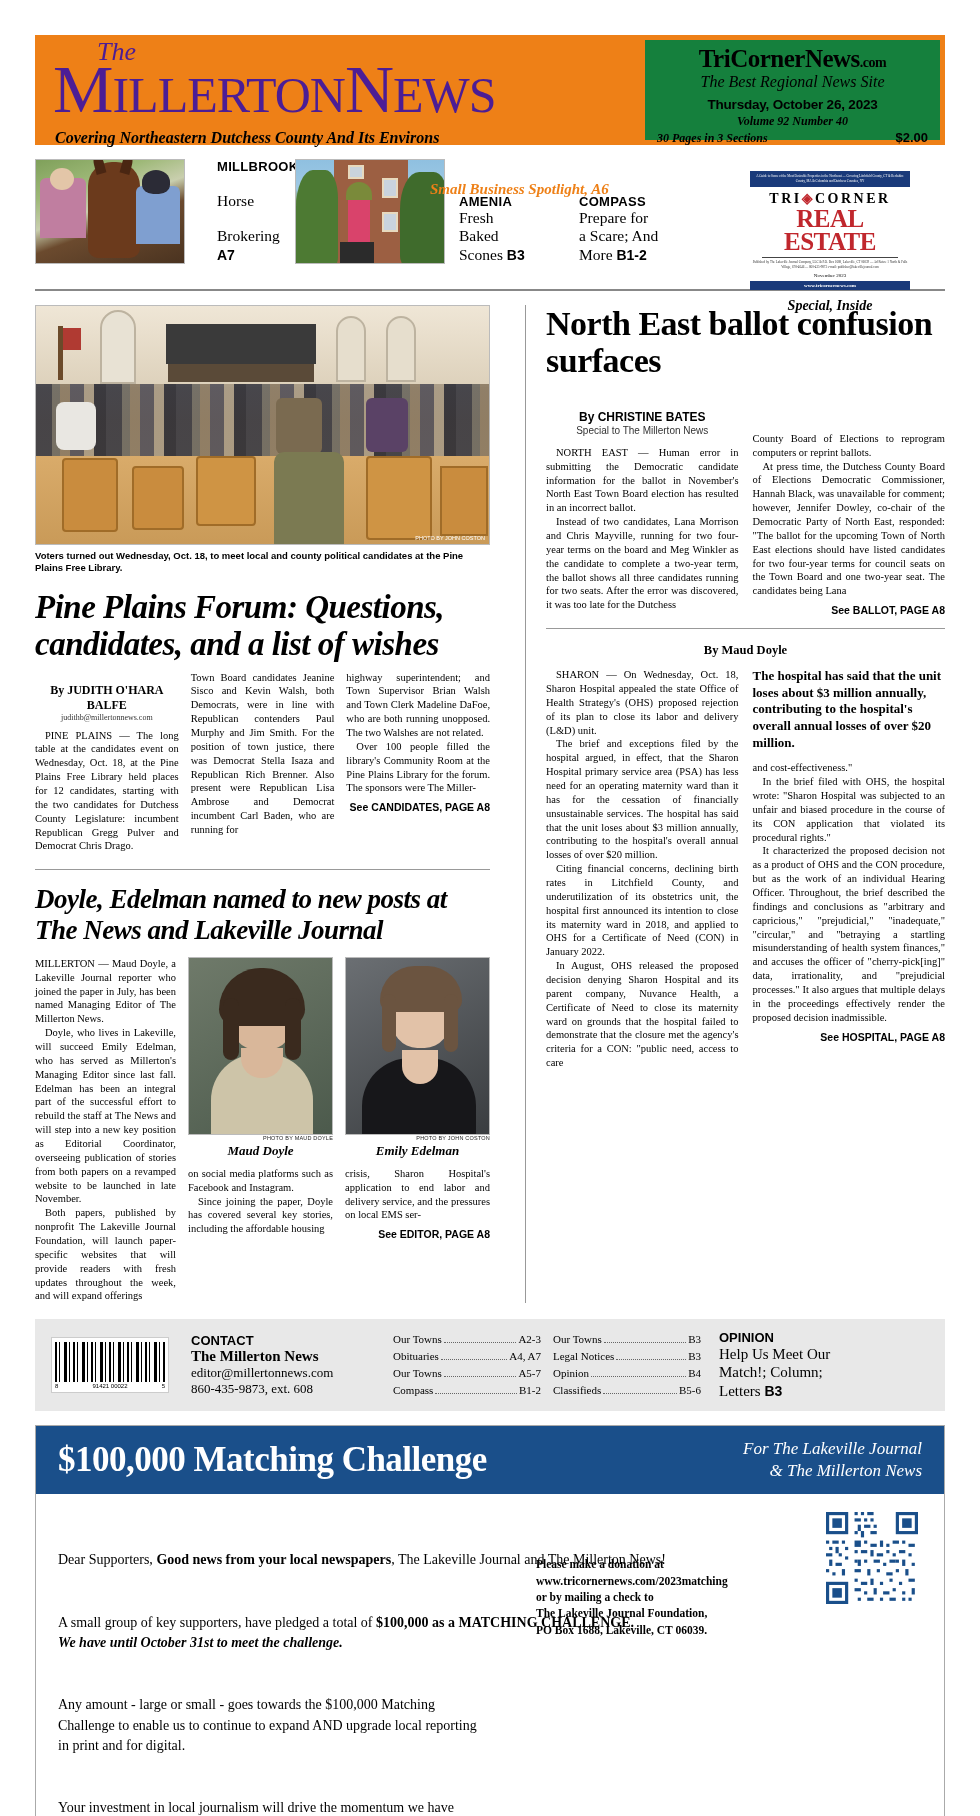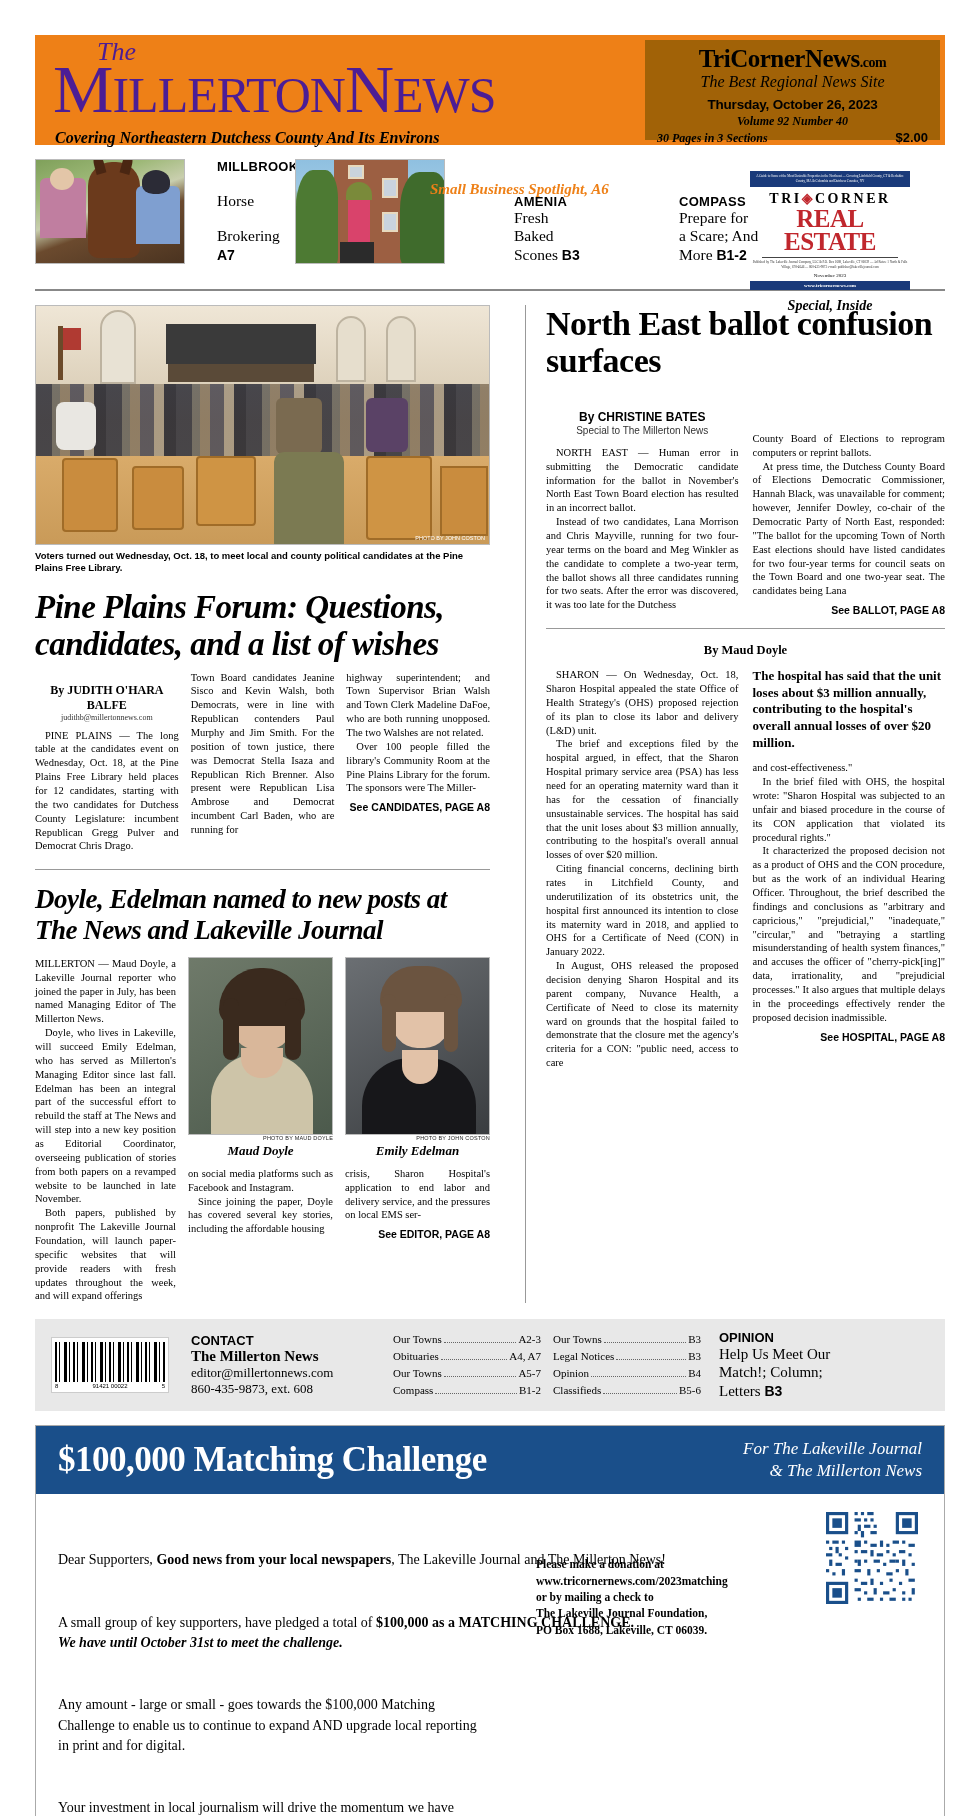--- a/index.html
+++ b/index.html
@@ -18,21 +18,21 @@
   .mast-left { flex: 1; position: relative; }
   .mast-title { color: #4c1d95; font-family: "Liberation Serif", serif;
                 font-size: 68px; line-height: 1; letter-spacing: -1px;
                 position: absolute; left: 18px; top: 20px; white-space: nowrap; }
   .mast-title .the { font-style: italic; font-size: 26px; position: absolute;
                      left: 44px; top: -16px; letter-spacing: 0; }
   .mast-title .big { font-size: 68px; }
   .mast-title .sm  { font-size: 50px; }
   .mast-tag { position: absolute; left: 20px; bottom: -2px; color: #000000;
               font-style: italic; font-weight: bold; font-size: 16px; }
-  .mast-right { width: 295px; background: #a16207; margin: 5px 5px 5px 0;
+  .mast-right { width: 295px; background: #15803d; margin: 5px 5px 5px 0;
                 padding: 6px 10px 4px 10px; text-align: center; position: relative; }
   .tcn { font-size: 25px; font-weight: bold; letter-spacing: -0.5px; line-height: 1.05; }
   .tcn .dotcom { font-size: 14px; }
   .tcn-sub { font-style: italic; font-size: 16px; margin-top: 1px; }
   .tcn-date { font-family: "Liberation Sans", sans-serif; font-weight: bold;
               font-size: 13.5px; margin-top: 6px; letter-spacing: -0.2px; }
   .tcn-vol { font-style: italic; font-weight: bold; font-size: 12px; margin-top: 2px; }
   .tcn-pages-row { display: flex; justify-content: space-between; align-items: baseline;
                    margin-top: 1px; padding: 0 2px; }
   .tcn-pages { font-style: italic; font-weight: bold; font-size: 12px; }
@@ -42,21 +42,21 @@
   .teasers { display: flex; margin-top: 14px; height: 120px; gap: 0; }
   .teaser-photo { width: 150px; height: 105px; border: 1px solid #bbb; overflow: hidden;
                   position: relative; flex-shrink: 0; }
   .teaser-label { padding: 0 0 0 32px; width: 105px; display: flex; flex-direction: column;
                   justify-content: space-between; height: 105px; }
   .t-kicker { font-family: "Liberation Sans", sans-serif; font-weight: bold;
               font-size: 13px; letter-spacing: 0.3px; }
   .t-line { font-size: 15.5px; line-height: 1.18; }
   .t-line b { font-family: "Liberation Sans", sans-serif; font-size: 14px; }
   .teaser-mid { display: flex; flex-direction: column; justify-content: flex-end;
-                height: 105px; width: 120px; padding-left: 24px; margin-left: 45px; }
+                height: 105px; width: 120px; padding-left: 14px; }
   .spotlight { color: #ee8017; font-style: italic; font-weight: bold; font-size: 15px;
                position: absolute; left: 395px; top: 22px; }
   .re-box { width: 160px; position: absolute; right: 35px; top: 12px; text-align: center; }
   .re-banner { background: #1a3a7a; color: #fff; font-size: 3.2px; line-height: 1.5;
                padding: 3px 4px; }
   .re-tri { font-size: 14px; letter-spacing: 2.5px; font-weight: bold; margin-top: 3px; }
   .re-tri .o { color: #c0272d; }
   .re-main { font-size: 25px; font-weight: bold; color: #c0272d; letter-spacing: -0.5px;
              line-height: 0.95; }
   .re-rule { border-top: 1px solid #444; margin: 3px 12px 2px 12px; }

